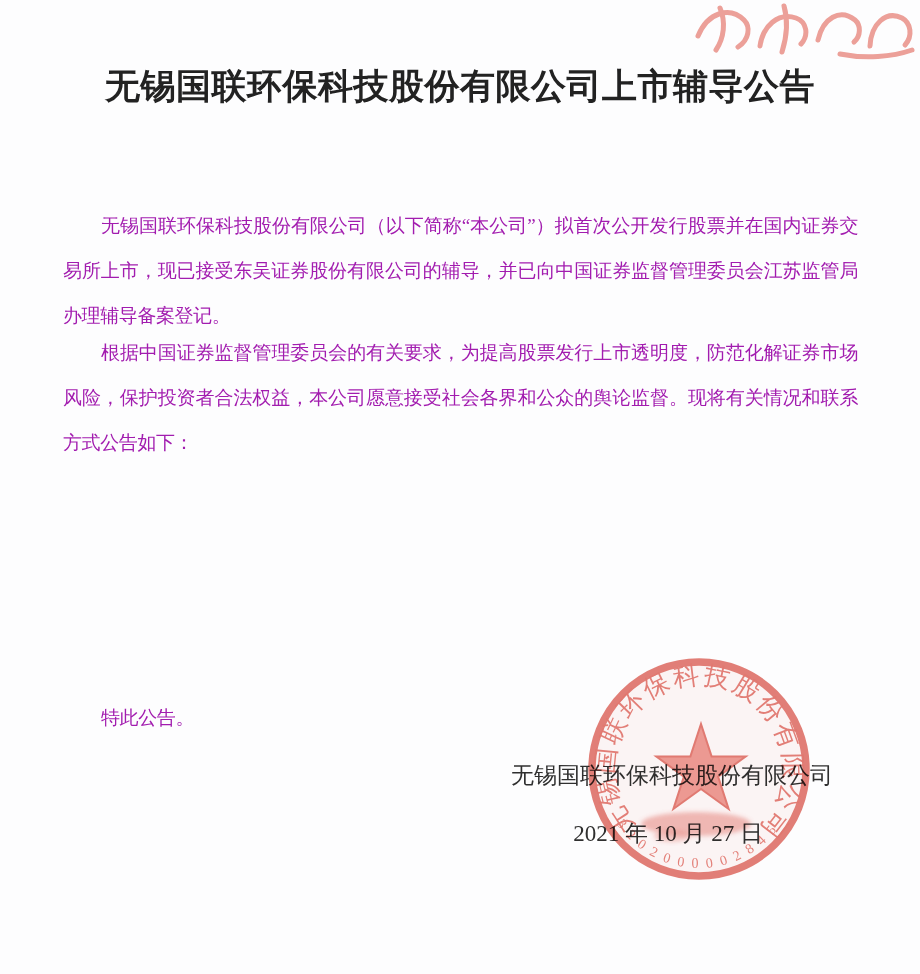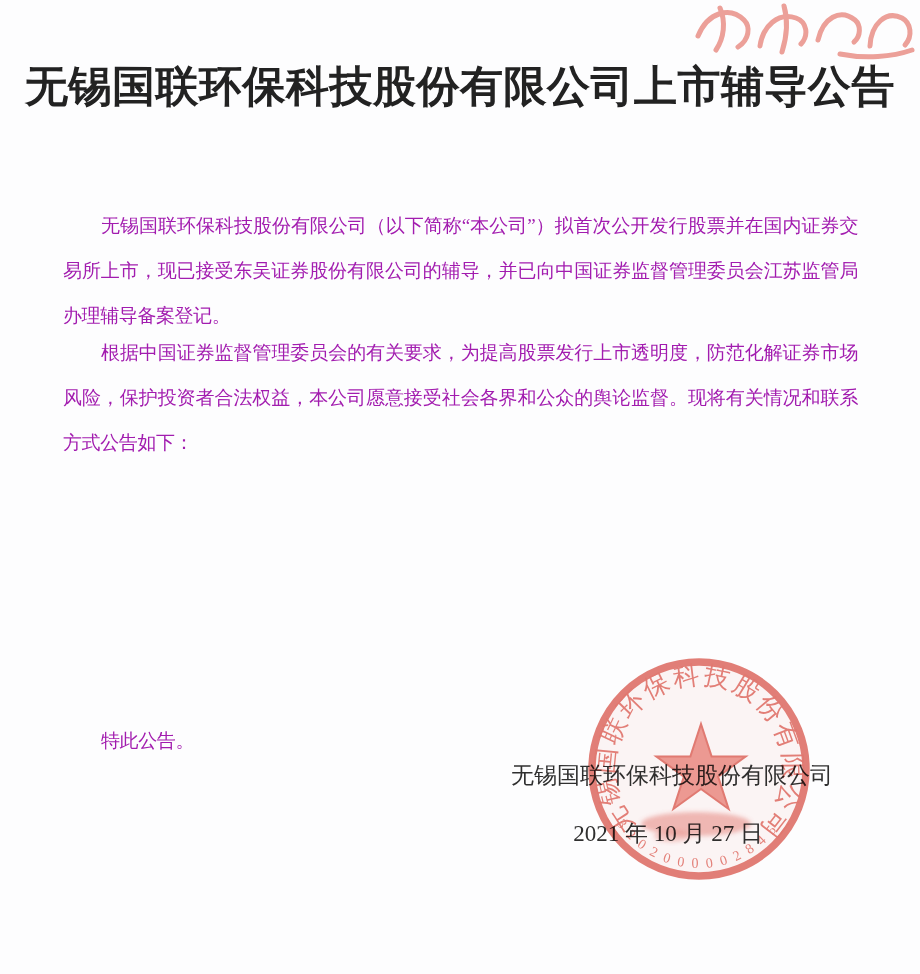--- a/index.html
+++ b/index.html
@@ -7,36 +7,36 @@
     position:relative;
     width:920px;height:974px;
     background:#fdfdfe;
     overflow:hidden;
     font-family:"Liberation Serif","DejaVu Serif",serif;
     color:#2e2e2e;
   }
   .doc-title{
     position:absolute;top:64px;left:0;width:920px;
     text-align:center;
-    font-size:43px;line-height:46px;
+    font-size:35px;line-height:46px;
     font-weight:bold;color:#222;
     letter-spacing:0.5px;
   }
   .para{
     position:absolute;left:63px;width:795px;
     font-size:19px;line-height:45px;
     letter-spacing:-0.4px;
     text-align:justify;
     text-indent:2em;
     color:#a21caf;
   }
   .p1{top:203px;}
   .p2{top:330px;}
   .p3{top:497px;}
-  .closing{top:718px;text-align:left;}
+  .closing{top:695px;text-align:left;}
   .signature{
     position:absolute;top:759px;right:87px;
     font-size:23px;line-height:34px;
     letter-spacing:0;
     color:#2f2f2f;
   }
   .doc-date{
     position:absolute;top:817px;right:157px;
     font-size:23px;line-height:34px;
     color:#2f2f2f;

